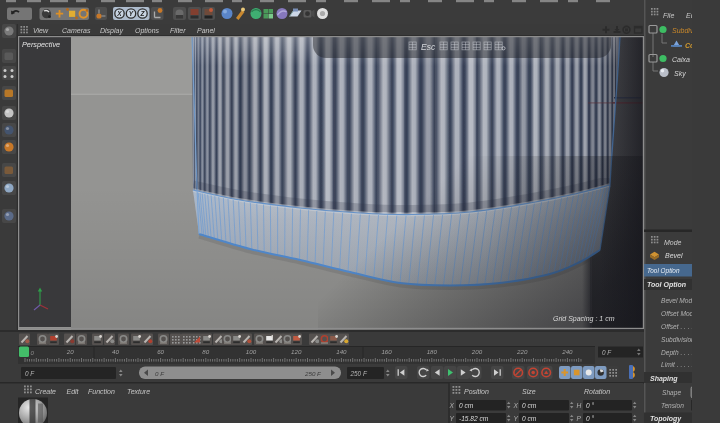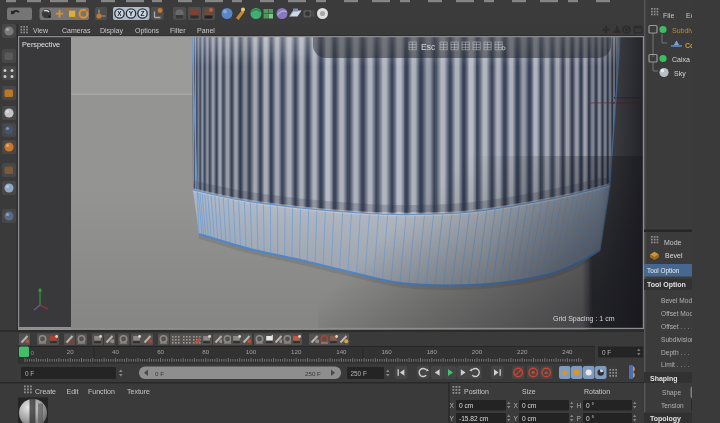--- a/index.html
+++ b/index.html
@@ -1,15 +1,15 @@
 <!DOCTYPE html>
 <html><head><meta charset="utf-8">
 <style>
 html,body{margin:0;padding:0;background:#3a3a3a;font-family:"Liberation Sans",sans-serif;}
-#page{position:relative;width:692px;height:423px;overflow:hidden;background:#8b5cf6;}
+#page{position:relative;width:692px;height:423px;overflow:hidden;background:#8b5cf6;font-style:italic;}
 svg text{font-family:"Liberation Sans",sans-serif;}
 </style></head>
 <body>
 <div id="page">
 <svg style="position:absolute;left:0;top:0" width="720" height="24" viewBox="0 0 720 24">
       <rect x="0" y="0" width="720" height="24" fill="#3b3b3b"></rect>
 <rect x="6" y="0" width="10" height="2.2" fill="#8e8e8e" opacity="0.9"></rect>
 <rect x="27" y="0" width="14" height="2.2" fill="#8e8e8e" opacity="0.9"></rect>
 <rect x="50" y="0" width="18" height="2.2" fill="#8e8e8e" opacity="0.9"></rect>
 <rect x="76" y="0" width="10" height="2.2" fill="#8e8e8e" opacity="0.9"></rect>

